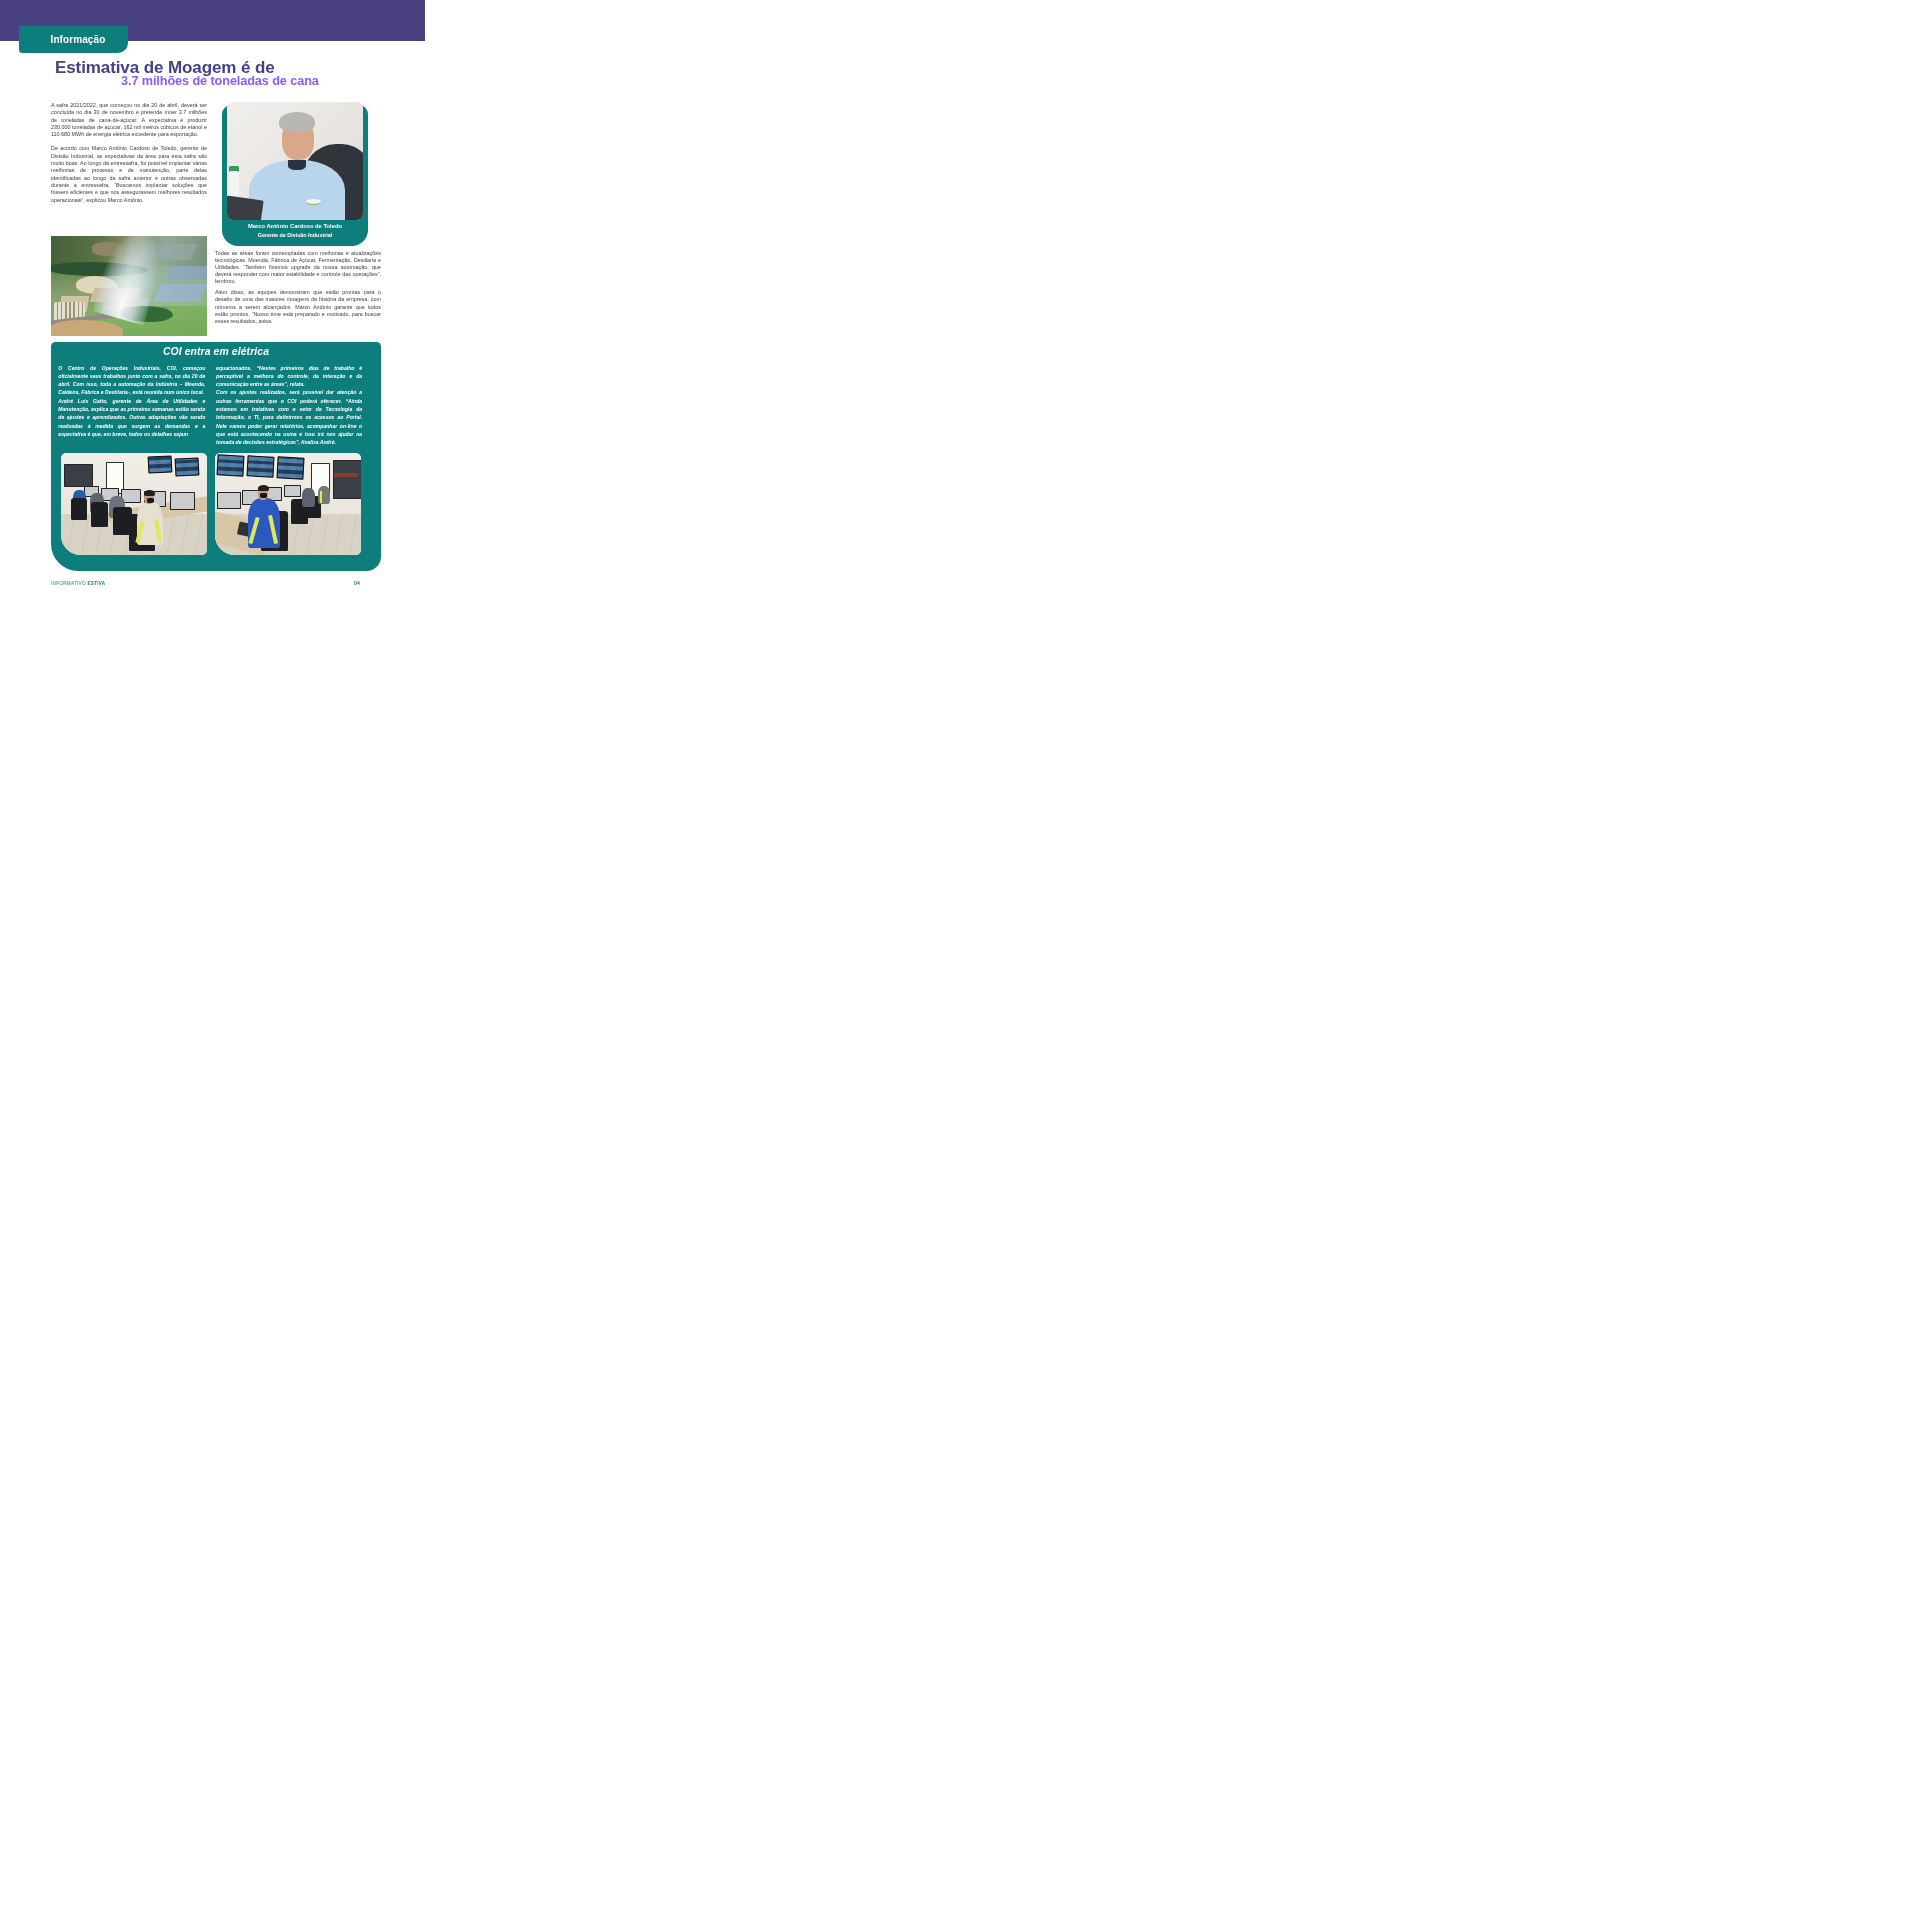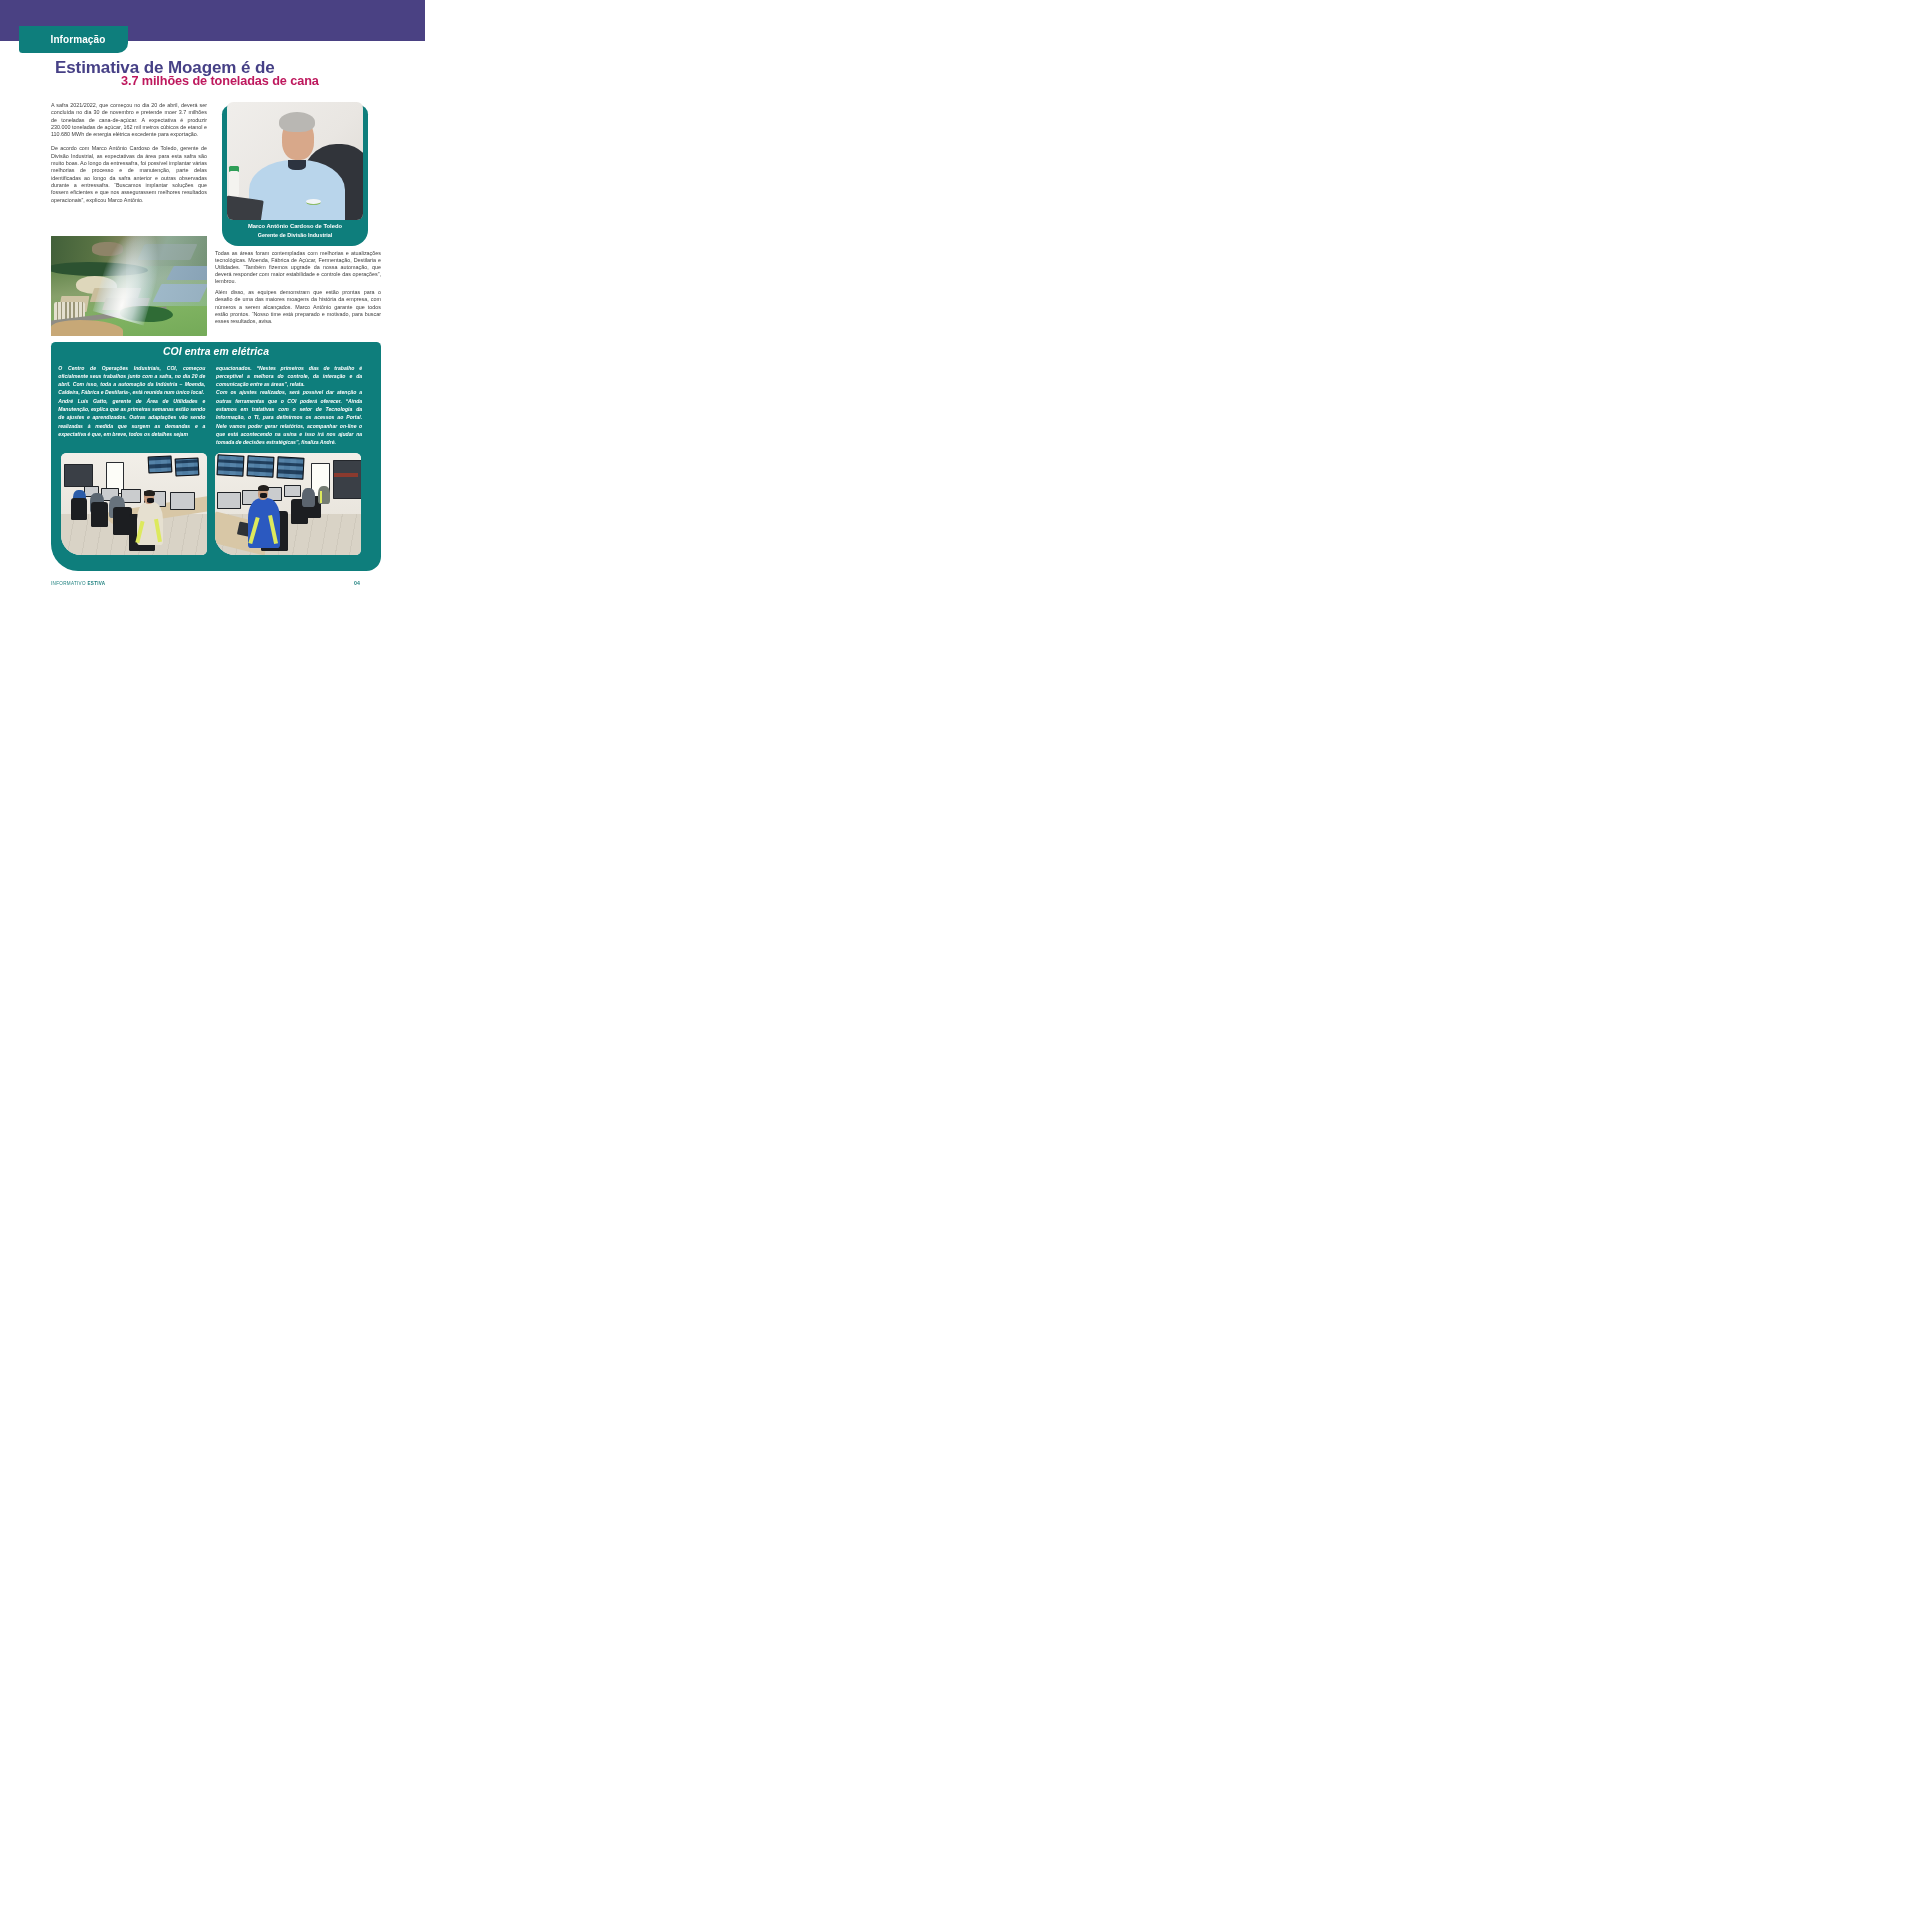--- a/index.html
+++ b/index.html
@@ -5,21 +5,21 @@
   html,body{margin:0;padding:0;background:#ffffff;}
   .page{position:relative;width:425px;height:607px;background:#ffffff;overflow:hidden;
         font-family:"Liberation Sans","DejaVu Sans",sans-serif;}
 
   
   .band{position:absolute;left:0;top:0;width:425px;height:41px;background:#4a4183;}
   .tag{position:absolute;left:18.5px;top:26px;width:109px;height:26.6px;background:#0e7e7c;
        border-radius:0 0 10px 3.5px;display:flex;align-items:center;box-sizing:border-box;padding-left:32px;}
   .tag span{color:#ffffff;font-size:10px;font-weight:700;letter-spacing:0.1px;}
   .title-l1{position:absolute;left:55px;top:58px;font-size:17px;font-weight:700;color:#464086;letter-spacing:-0.1px;}
-  .title-l2{position:absolute;left:121px;top:74px;font-size:12.7px;font-weight:700;color:#be185d;letter-spacing:-0.1px;}
+  .title-l2{position:absolute;left:121px;top:74px;font-size:12.7px;font-weight:700;color:#8b5cf6;letter-spacing:-0.1px;}
 
   
   .colL{position:absolute;left:51px;top:102px;width:156px;color:#3d3d3d;font-size:5.4px;line-height:7.3px;text-align:justify;}
   .colL p{margin:0 0 7px 0;}
   .colR{position:absolute;left:215px;top:250px;width:166px;color:#3d3d3d;font-size:5.4px;line-height:7.1px;text-align:justify;}
   .colR p{margin:0 0 3.9px 0;}
 
   
   .pcard{position:absolute;left:222px;top:105px;width:146px;height:141px;background:#0e7e7c;
          border-radius:9.2px 9.2px 16px 16px;}

